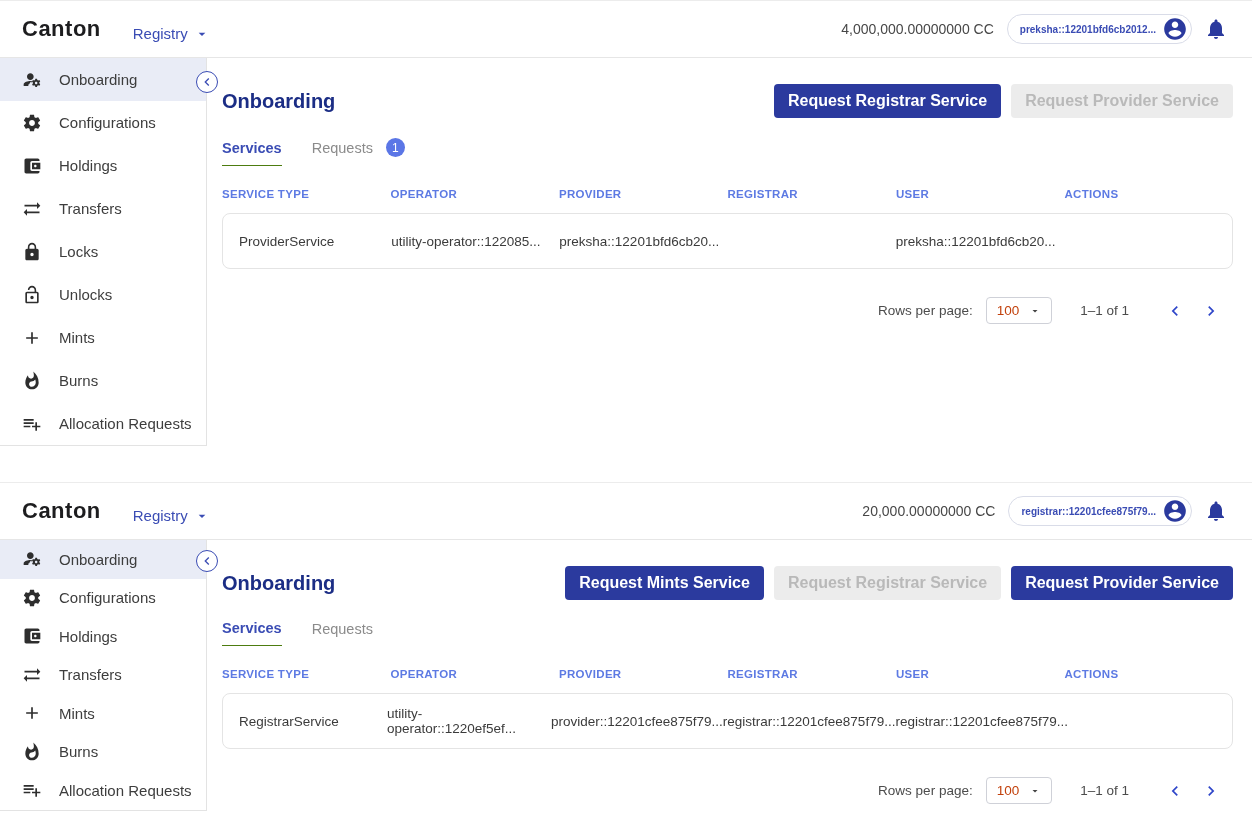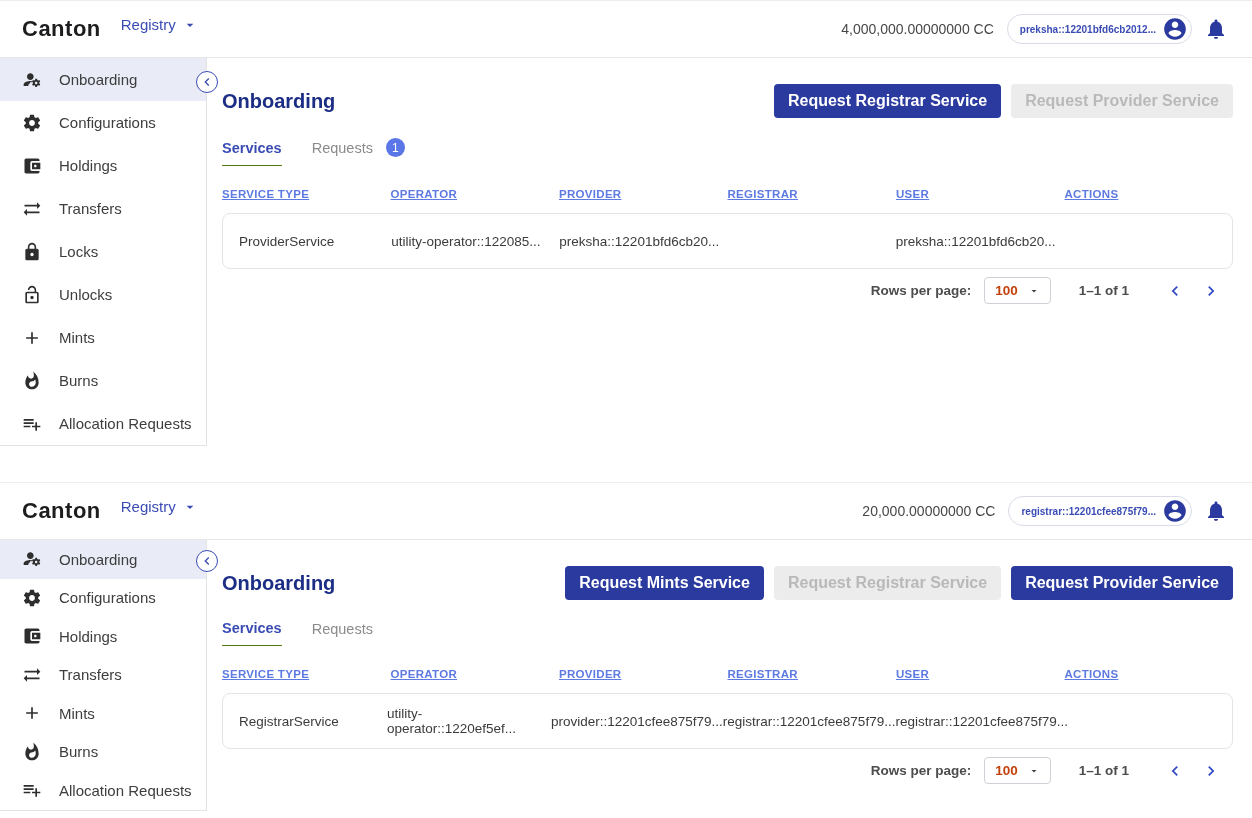--- a/index.html
+++ b/index.html
@@ -5,21 +5,21 @@
   * { margin:0; padding:0; box-sizing:border-box; }
   html,body { width:1252px; height:818px; background:#fff; overflow:hidden;
     font-family:"Liberation Sans", sans-serif; }
   .panel { border-top:1px solid #ececec; background:#fff; }
   .p1 { height:445px; margin-bottom:37px; }
   .p2 { height:336px; overflow:hidden; }
 
   
   .topbar { height:57px; border-bottom:1px solid #e6e6e6; display:flex;
     align-items:center; justify-content:space-between; padding:0 24px 0 22px; }
-  .topbar-left { display:flex; align-items:flex-start; gap:20px; }
+  .topbar-left { display:flex; align-items:flex-end; gap:32px; }
   .logo { font-size:22px; font-weight:700; letter-spacing:.5px; color:#1d1d1f; }
   .app-switcher { display:flex; align-items:center; gap:6px; color:#3a4cb4;
     font-size:15px; cursor:pointer; }
   .app-switcher svg { width:16px; height:16px; fill:#3a4cb4; }
   .topbar-right { display:flex; align-items:center; }
   .balance { font-size:14px; color:#474747; margin-right:13px; }
   .user-chip { display:flex; align-items:center; gap:6px; height:30px;
     border:1px solid #d9dce8; border-radius:16px; padding:0 3px 0 12px;
     cursor:pointer; background:#fff; }
   .chip-label { font-size:10px; font-weight:700; color:#3a4cb4; }
@@ -56,28 +56,28 @@
 
   .tabs { margin-top:20px; display:flex; gap:30px; align-items:flex-end; }
   .tab { font-size:14.5px; color:#8b8b8b; padding-bottom:9px; cursor:pointer;
     display:flex; align-items:center; }
   .tab.active { color:#3a4cb4; font-weight:700; border-bottom:1px solid #4d7c0f; }
   .badge { display:inline-flex; width:19px; height:19px; border-radius:50%;
     background:#5b76e6; color:#fff; font-size:12px; align-items:center;
     justify-content:center; margin-left:13px; font-weight:400; }
 
   .thead { margin-top:22px; display:grid; grid-template-columns:repeat(6,1fr);
-    font-size:11.5px; font-weight:700; letter-spacing:.3px; color:#5d7ae3;text-decoration:underline; }
+    font-size:11.5px; font-weight:700; letter-spacing:.3px; color:#5d7ae3; }
   .row-card { margin-top:13px; display:grid; grid-template-columns:repeat(6,1fr);
     align-items:center; height:56px; border:1px solid #e4e4e4; border-radius:8px;
     font-size:13.5px; color:#3b3b3b; background:#fff; cursor:pointer; }
   .row-card .cell:first-child { padding-left:16px; }
 
-  .pagination { margin-top:8px; display:flex; align-items:center;
-    justify-content:flex-end; font-size:13.5px; color:#4c4c4c; padding-right:12px;font-weight:bold; }
+  .pagination { margin-top:28px; display:flex; align-items:center;
+    justify-content:flex-end; font-size:13.5px; color:#4c4c4c; padding-right:12px; }
   .pag-label { margin-right:13px; }
   .select { display:inline-flex; align-items:center; gap:10px; border:1px solid #cfd1d8;
     border-radius:4px; padding:5px 10px; color:#c2410c; cursor:pointer; margin-right:28px; }
   .select svg { width:12px; height:12px; fill:#444; }
   .range { margin-right:36px; }
   .page-btn { background:none; border:none; cursor:pointer; padding:0; margin-right:16px;
     display:flex; align-items:center; }
   .page-btn:last-child { margin-right:0; }
   .page-btn svg { width:20px; height:20px; fill:#2f46c9; }
 </style>

